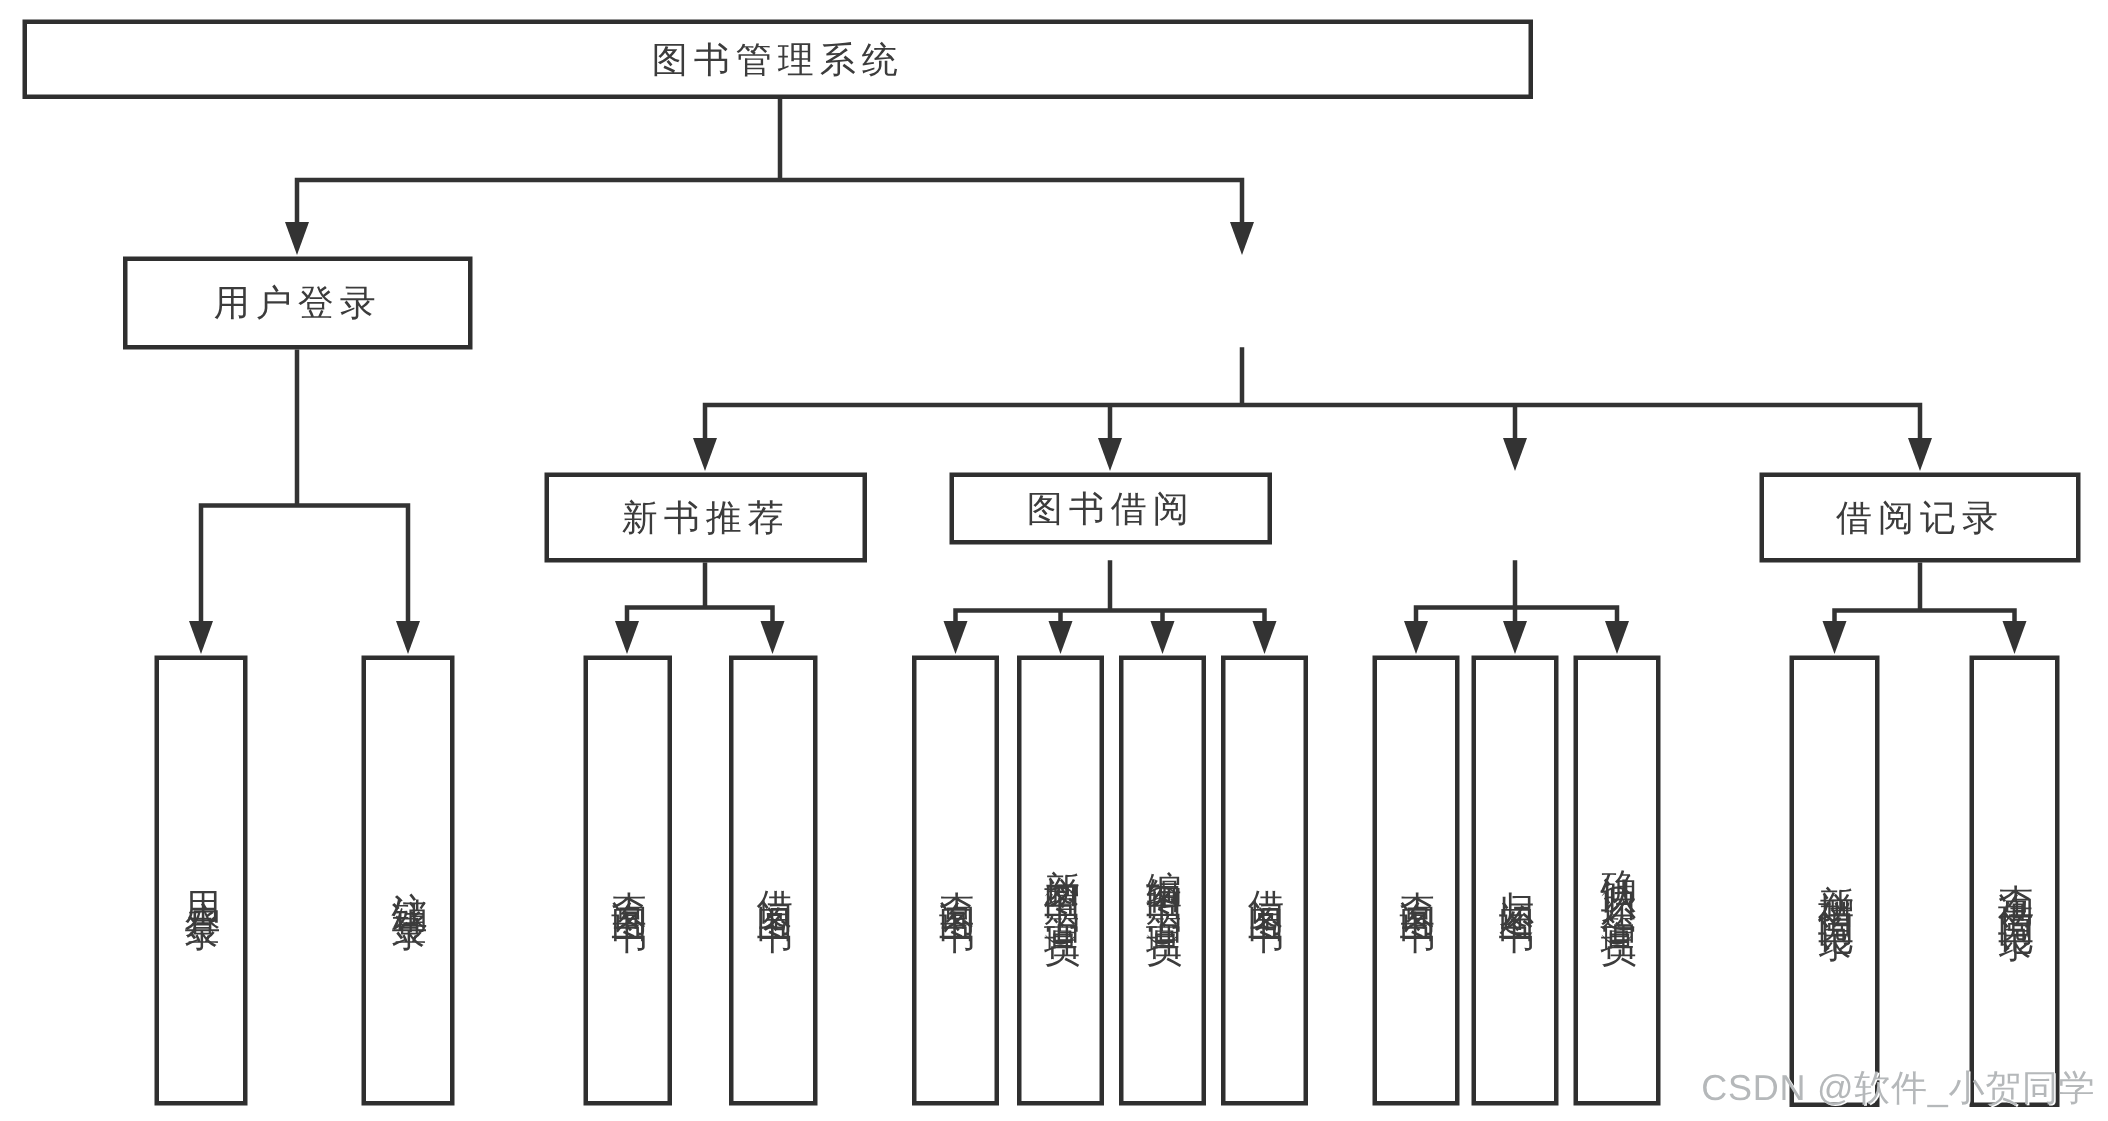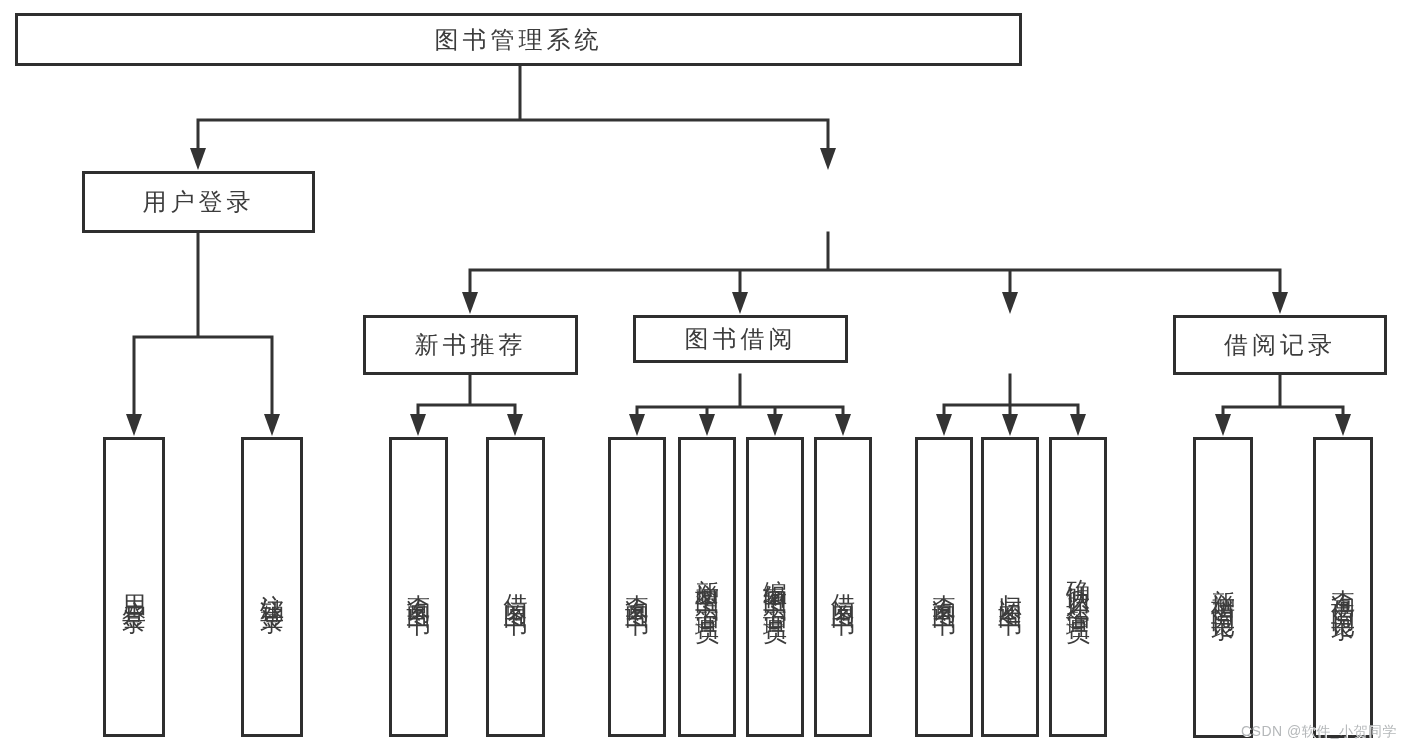--- a/index.html
+++ b/index.html
@@ -36,21 +36,21 @@
     text-orientation: mixed;
     font-size: 24px;
     letter-spacing: 6px;
     color: #3c3c3c;
     white-space: nowrap;
   }
   .watermark {
     position: absolute;
     right: 8px;
     bottom: 6px;
-    font-size: 14px;
+    font-size: 24px;
     letter-spacing: 0.5px;
     color: #b5b8ba;
     text-shadow: 1px 1px 0 #ffffff;
     white-space: nowrap;
   }
 </style>
 </head>
 <body>
 
 <div class="canvas">

